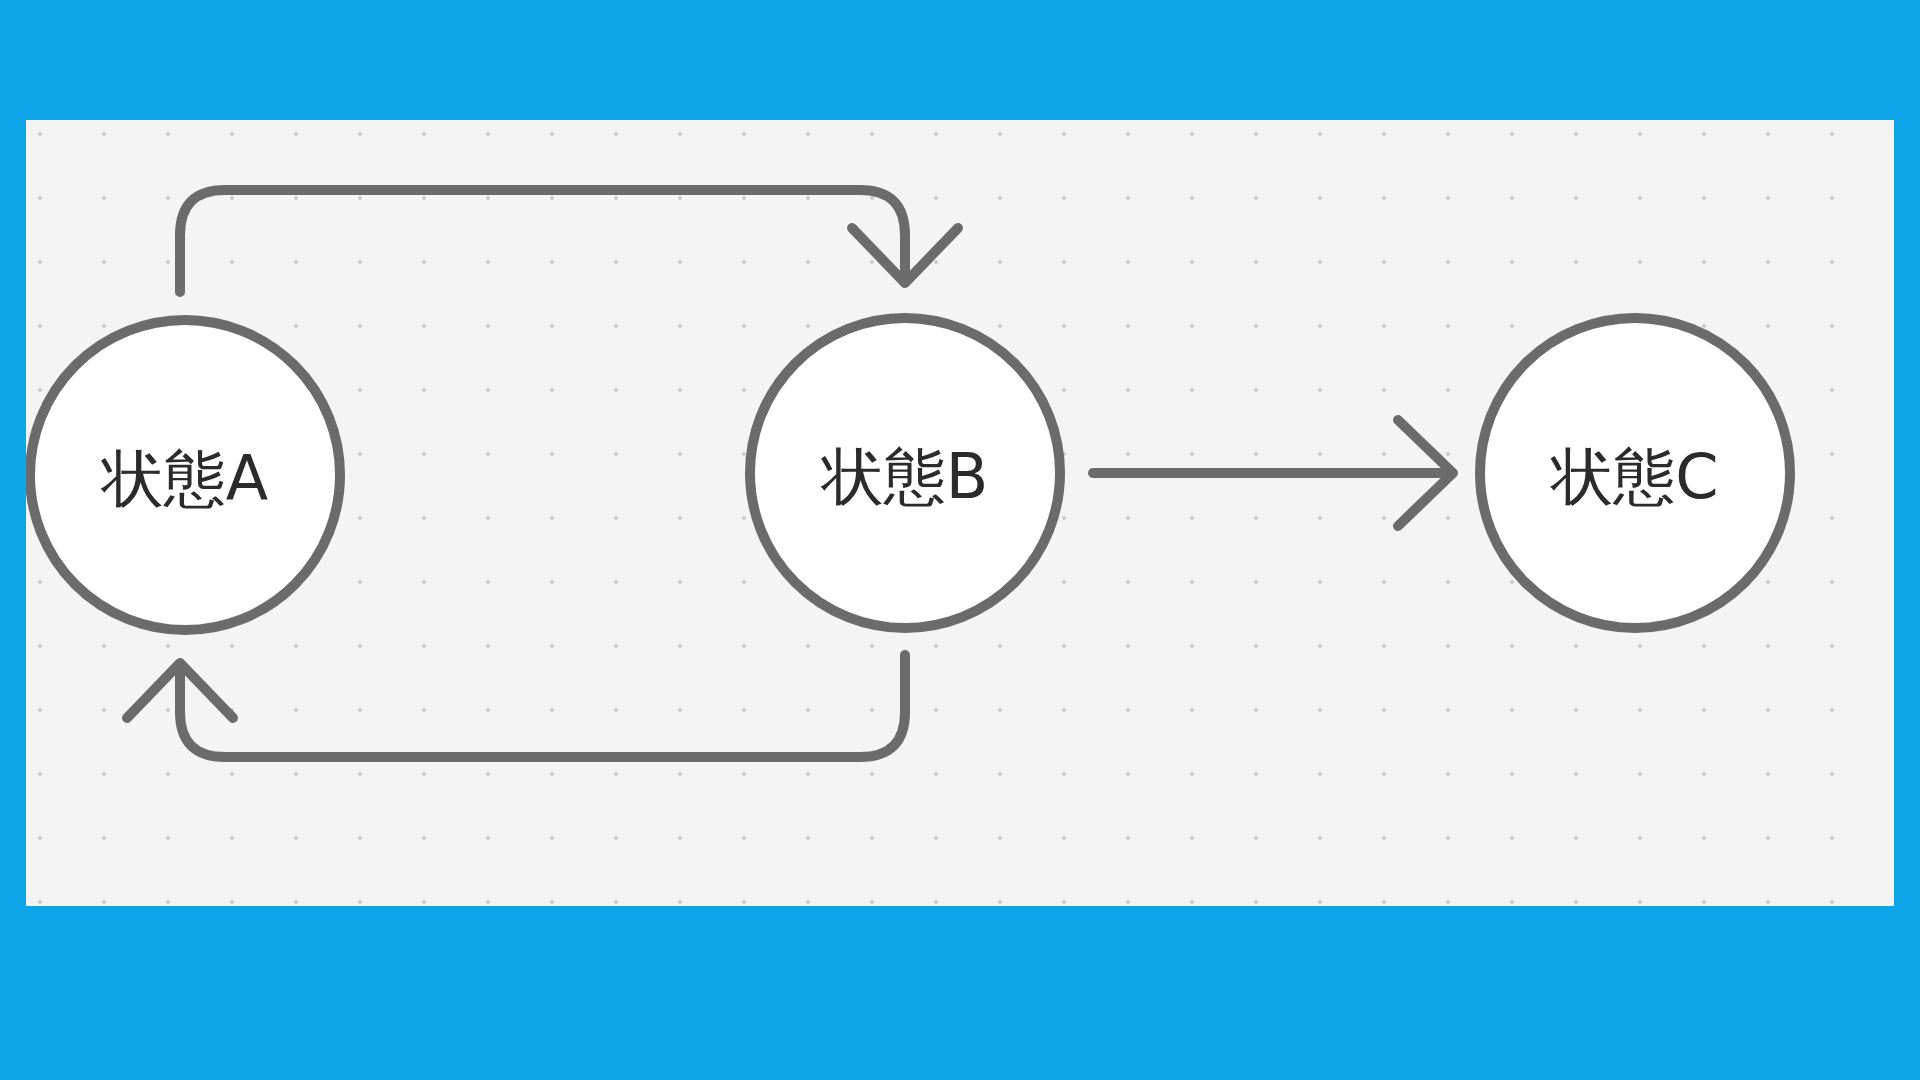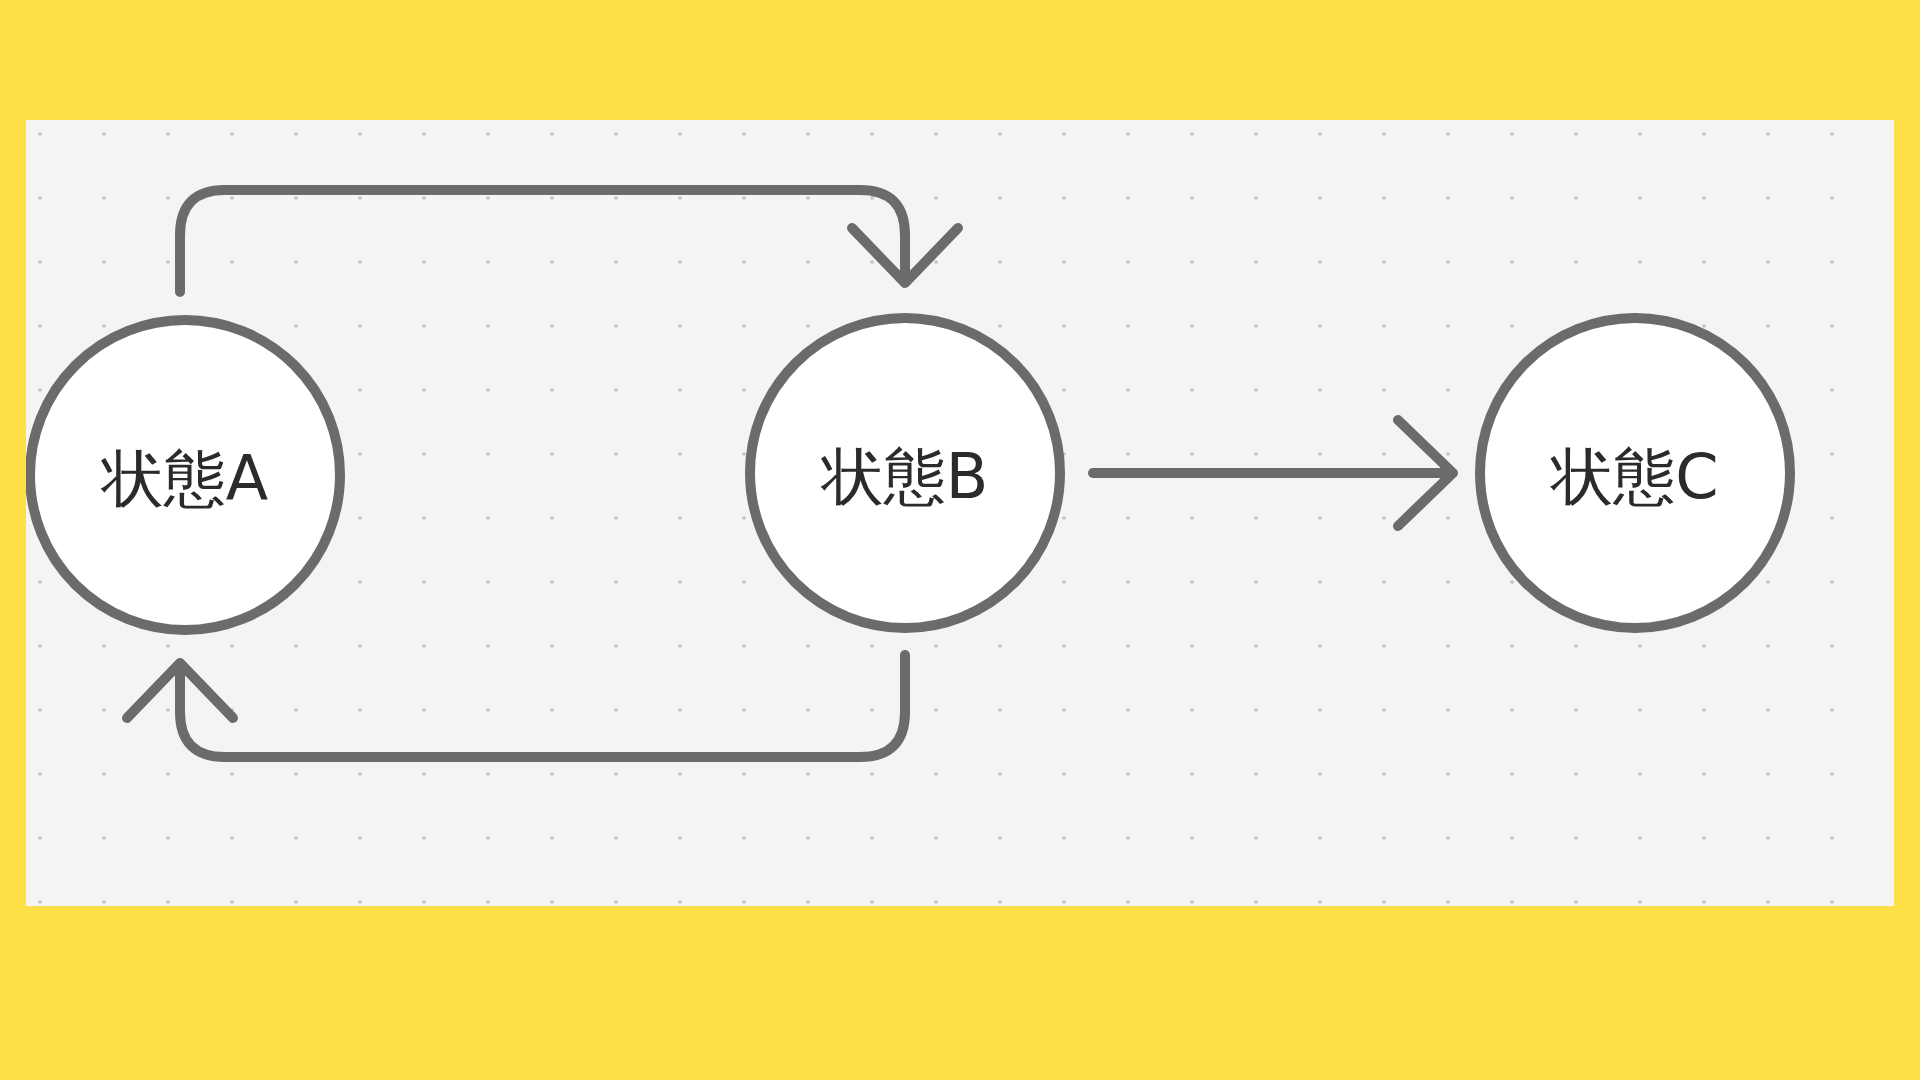--- a/index.html
+++ b/index.html
@@ -9,21 +9,21 @@
     height: 1080px;
     background: #ffffff;
     font-family: "DejaVu Sans", "Liberation Sans", sans-serif;
     overflow: hidden;
   }
 
   #stage {
     position: relative;
     width: 1920px;
     height: 1080px;
-    background: #fde047;
+    background: #0ea5e9;
   }
 
   
   #canvas-area {
     position: absolute;
     left: 26px;
     top: 120px;
     width: 1868px;
     height: 786px;
     background-color: #f4f4f4;

